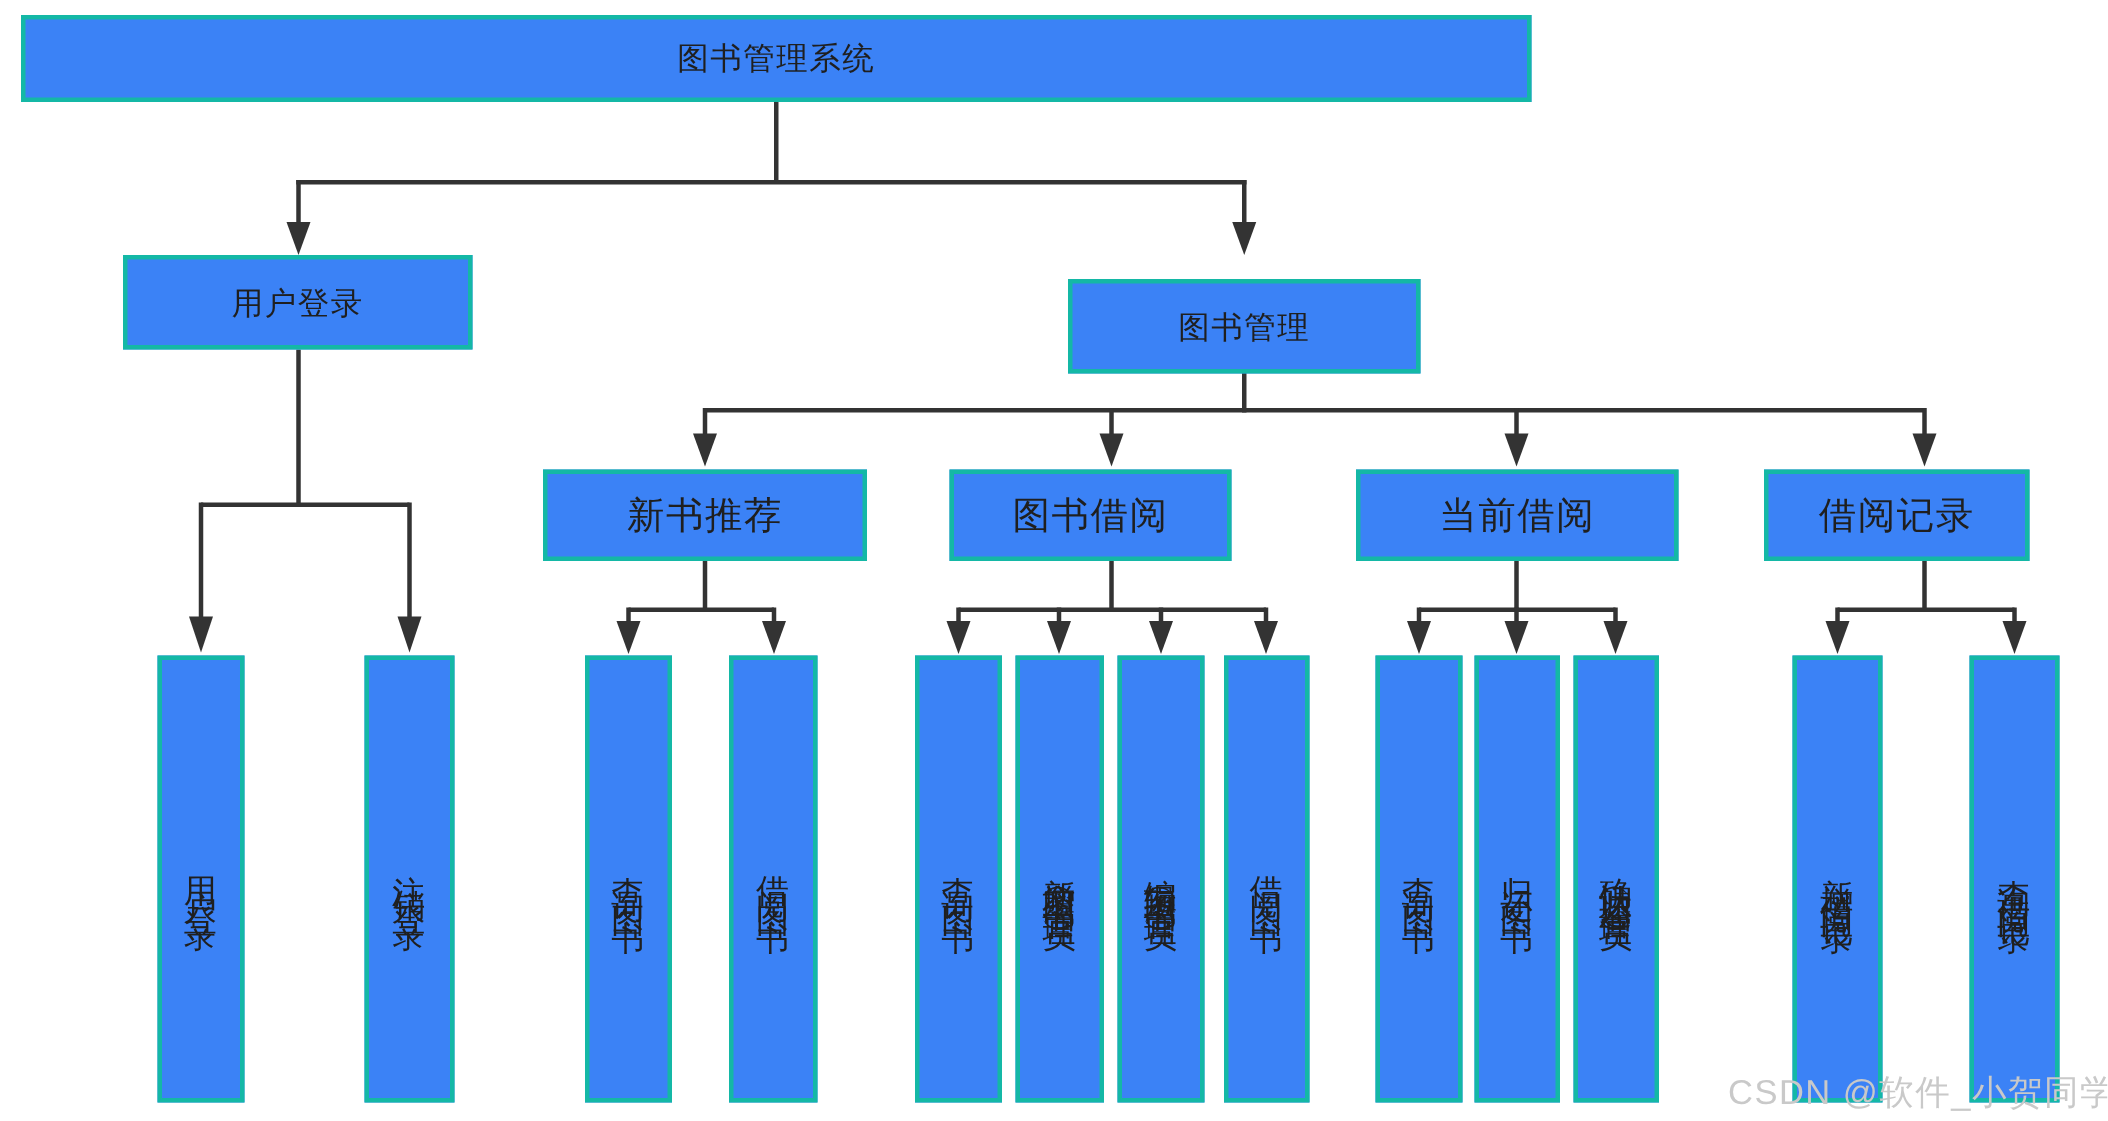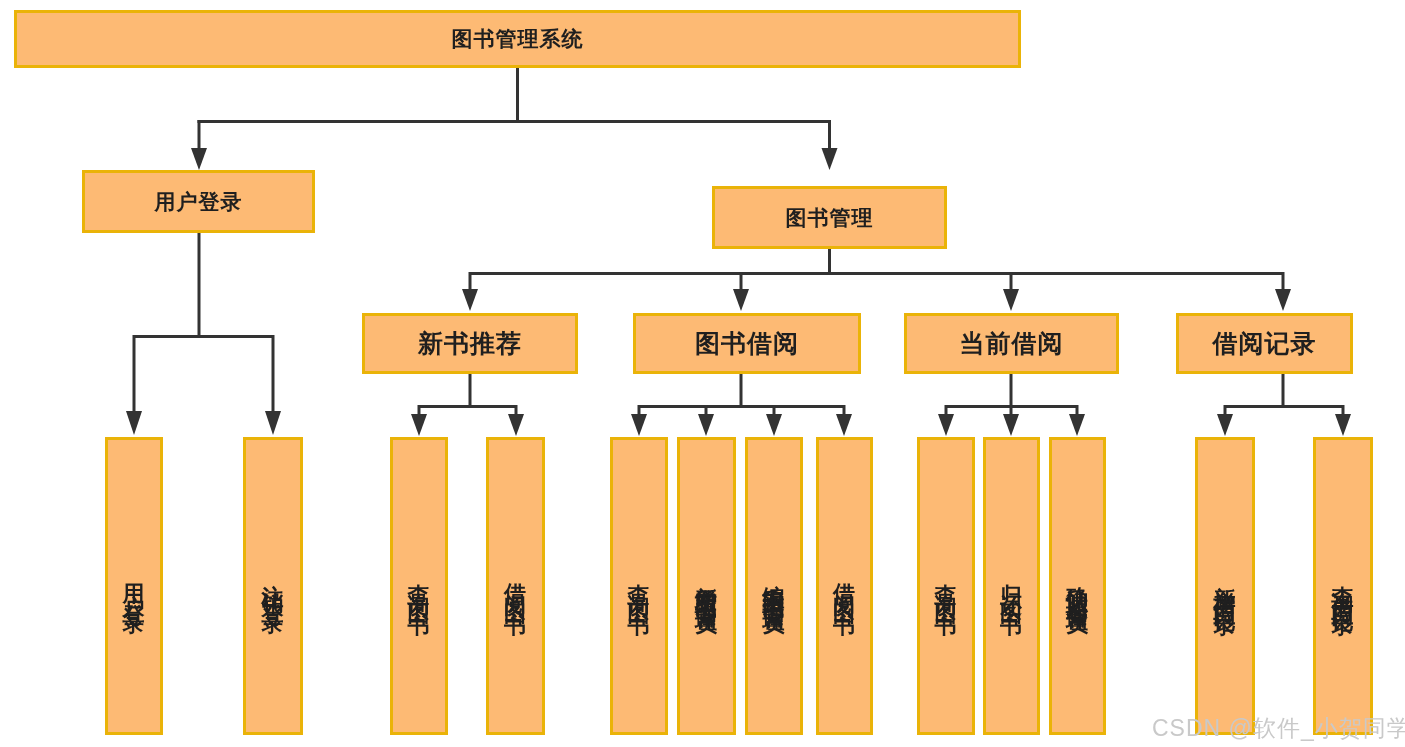--- a/index.html
+++ b/index.html
@@ -2,24 +2,23 @@
 <html><head>
 <meta charset="utf-8">
 <style>
   html,body{margin:0;padding:0;background:#ffffff;}
   .stage{
     position:relative;width:1405px;height:747px;background:#ffffff;overflow:hidden;
     font-family:"Liberation Sans","DejaVu Sans",sans-serif;color:#1f1f1f;
   }
   .wires{position:absolute;left:0;top:0;z-index:1;}
   .node{
-    position:absolute;box-sizing:border-box;background:#fdba74;
-    border:3px solid #eab308;display:flex;align-items:center;justify-content:center;
+    position:absolute;box-sizing:border-box;background:#3b82f6;
+    border:3px solid #14b8a6;display:flex;align-items:center;justify-content:center;
     z-index:2;
-    font-weight:bold;
   }
   .node .lbl{letter-spacing:1px;white-space:nowrap;}
   .h1 .lbl{font-size:21px;}
   .h2 .lbl{font-size:21px;}
   .h3 .lbl{font-size:25px;}
   .vnode .lbl{
     writing-mode:vertical-rl;line-height:1.05;font-size:22px;white-space:normal;
   }
   .v4 .lbl{letter-spacing:10px;}
   .v6 .lbl{letter-spacing:6px;}
@@ -103,21 +102,21 @@
   <div class="node h2" style="left:82px;top:170px;width:233px;height:63px;">
     <span class="lbl">用户登录</span>
   </div>
   <div class="node h2" style="left:712px;top:170px;width:235px;height:63px;margin-top:16px;">
     <span class="lbl">图书管理</span>
   </div>
 
   <div class="node h3" style="left:362px;top:313px;width:216px;height:61px;">
     <span class="lbl">新书推荐</span>
   </div>
-  <div class="node h3" style="left:633px;top:313px;width:228px;height:61px;">
+  <div class="node h3" style="left:633px;top:313px;width:188px;height:61px;">
     <span class="lbl">图书借阅</span>
   </div>
   <div class="node h3" style="left:904px;top:313px;width:215px;height:61px;">
     <span class="lbl">当前借阅</span>
   </div>
   <div class="node h3" style="left:1176px;top:313px;width:177px;height:61px;">
     <span class="lbl">借阅记录</span>
   </div>
 
   <div class="node vnode v4" style="left:105px;top:437px;width:58px;height:298px;">

